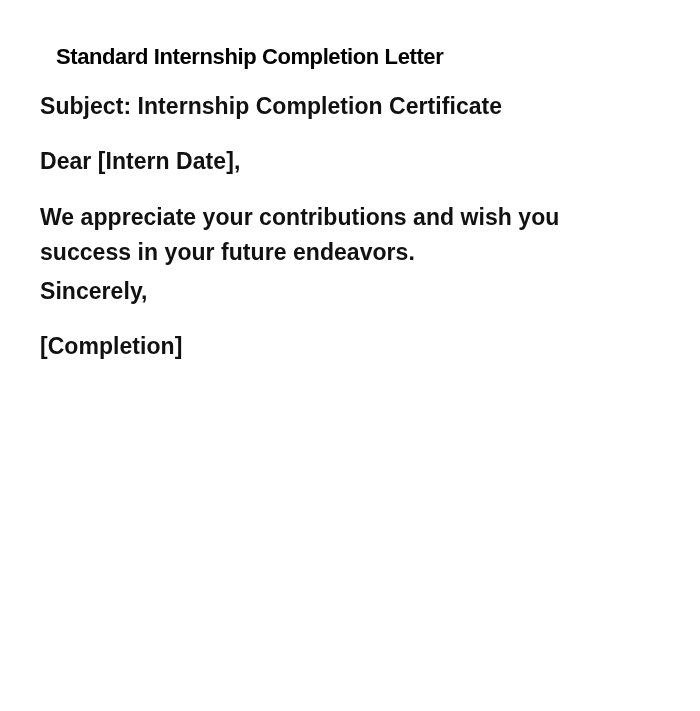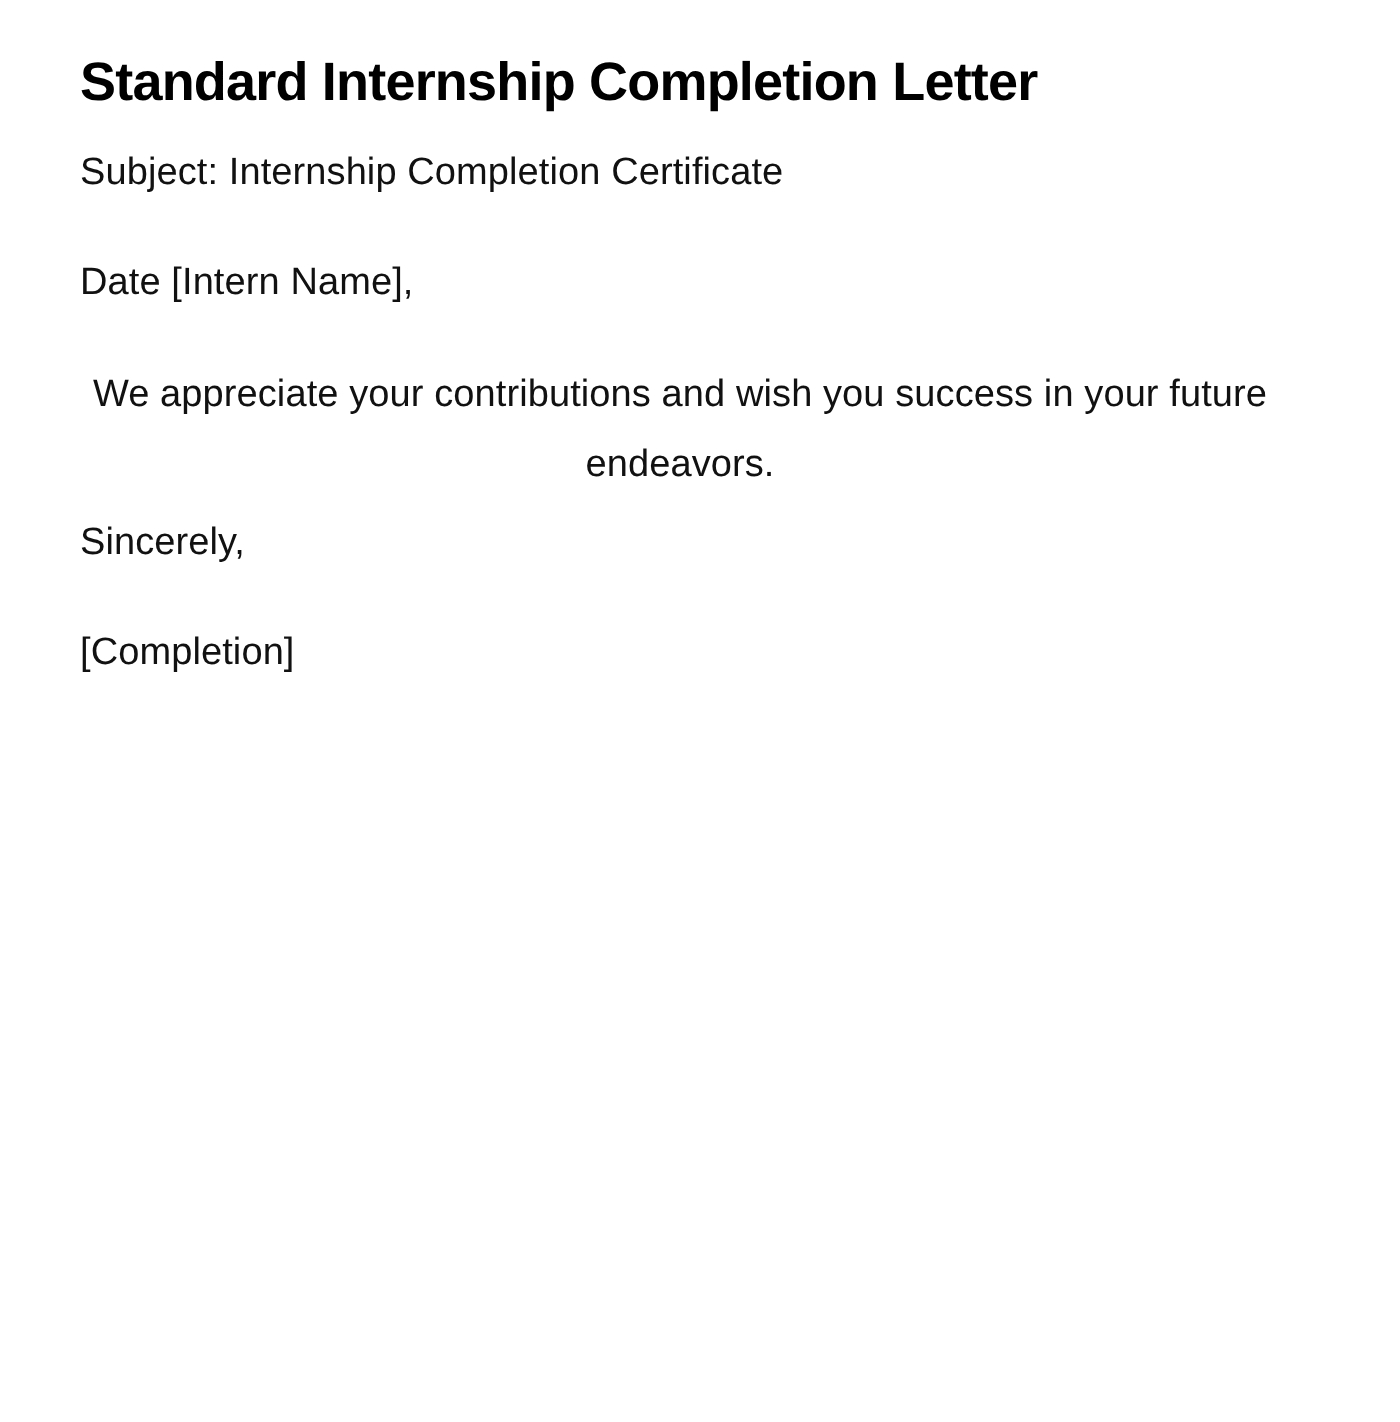--- a/index.html
+++ b/index.html
@@ -14,43 +14,44 @@
       font-family: "Liberation Sans", sans-serif;
       color: #111111;
     }
     .doc {
       position: relative;
       padding: 25px 40px 0 40px;
       box-sizing: border-box;
       width: 700px;
     }
     .title {
-      margin: 0;
-      font-size: 27px;
+      margin: 16px;
+      font-size: 22px;
       font-weight: bold;
       letter-spacing: -0.4px;
       line-height: 32px;
       color: #000000;
     }
     .para {
       margin: 0;
-      font-size: 19px;
+      font-size: 23px;
       line-height: 35.3px;
       letter-spacing: 0.05px;
+      font-weight: bold;
     }
     .subject { margin-top: 12px; }
     .greeting { margin-top: 20px; }
     .body1 { margin-top: 20px; width: 600px; }
-    .body2 { margin-top: 20px; width: 600px; text-align: center; }
+    .body2 { margin-top: 20px; width: 600px; }
     .closing { margin-top: 4px; }
     .sig { margin-top: 20px; }
   </style>
 </head>
 <body>
 
 <div class="doc">
   <h1 class="title">Standard Internship Completion Letter</h1>
   <p class="para subject">Subject: Internship Completion Certificate</p>
-  <p class="para greeting">Date [Intern Name],</p>
+  <p class="para greeting">Dear [Intern Date],</p>
   <p class="para body2">We appreciate your contributions and wish you success in your future endeavors.</p>
   <p class="para closing">Sincerely,</p>
   <p class="para sig">[Completion]</p>
 </div>
 
 </body></html>

